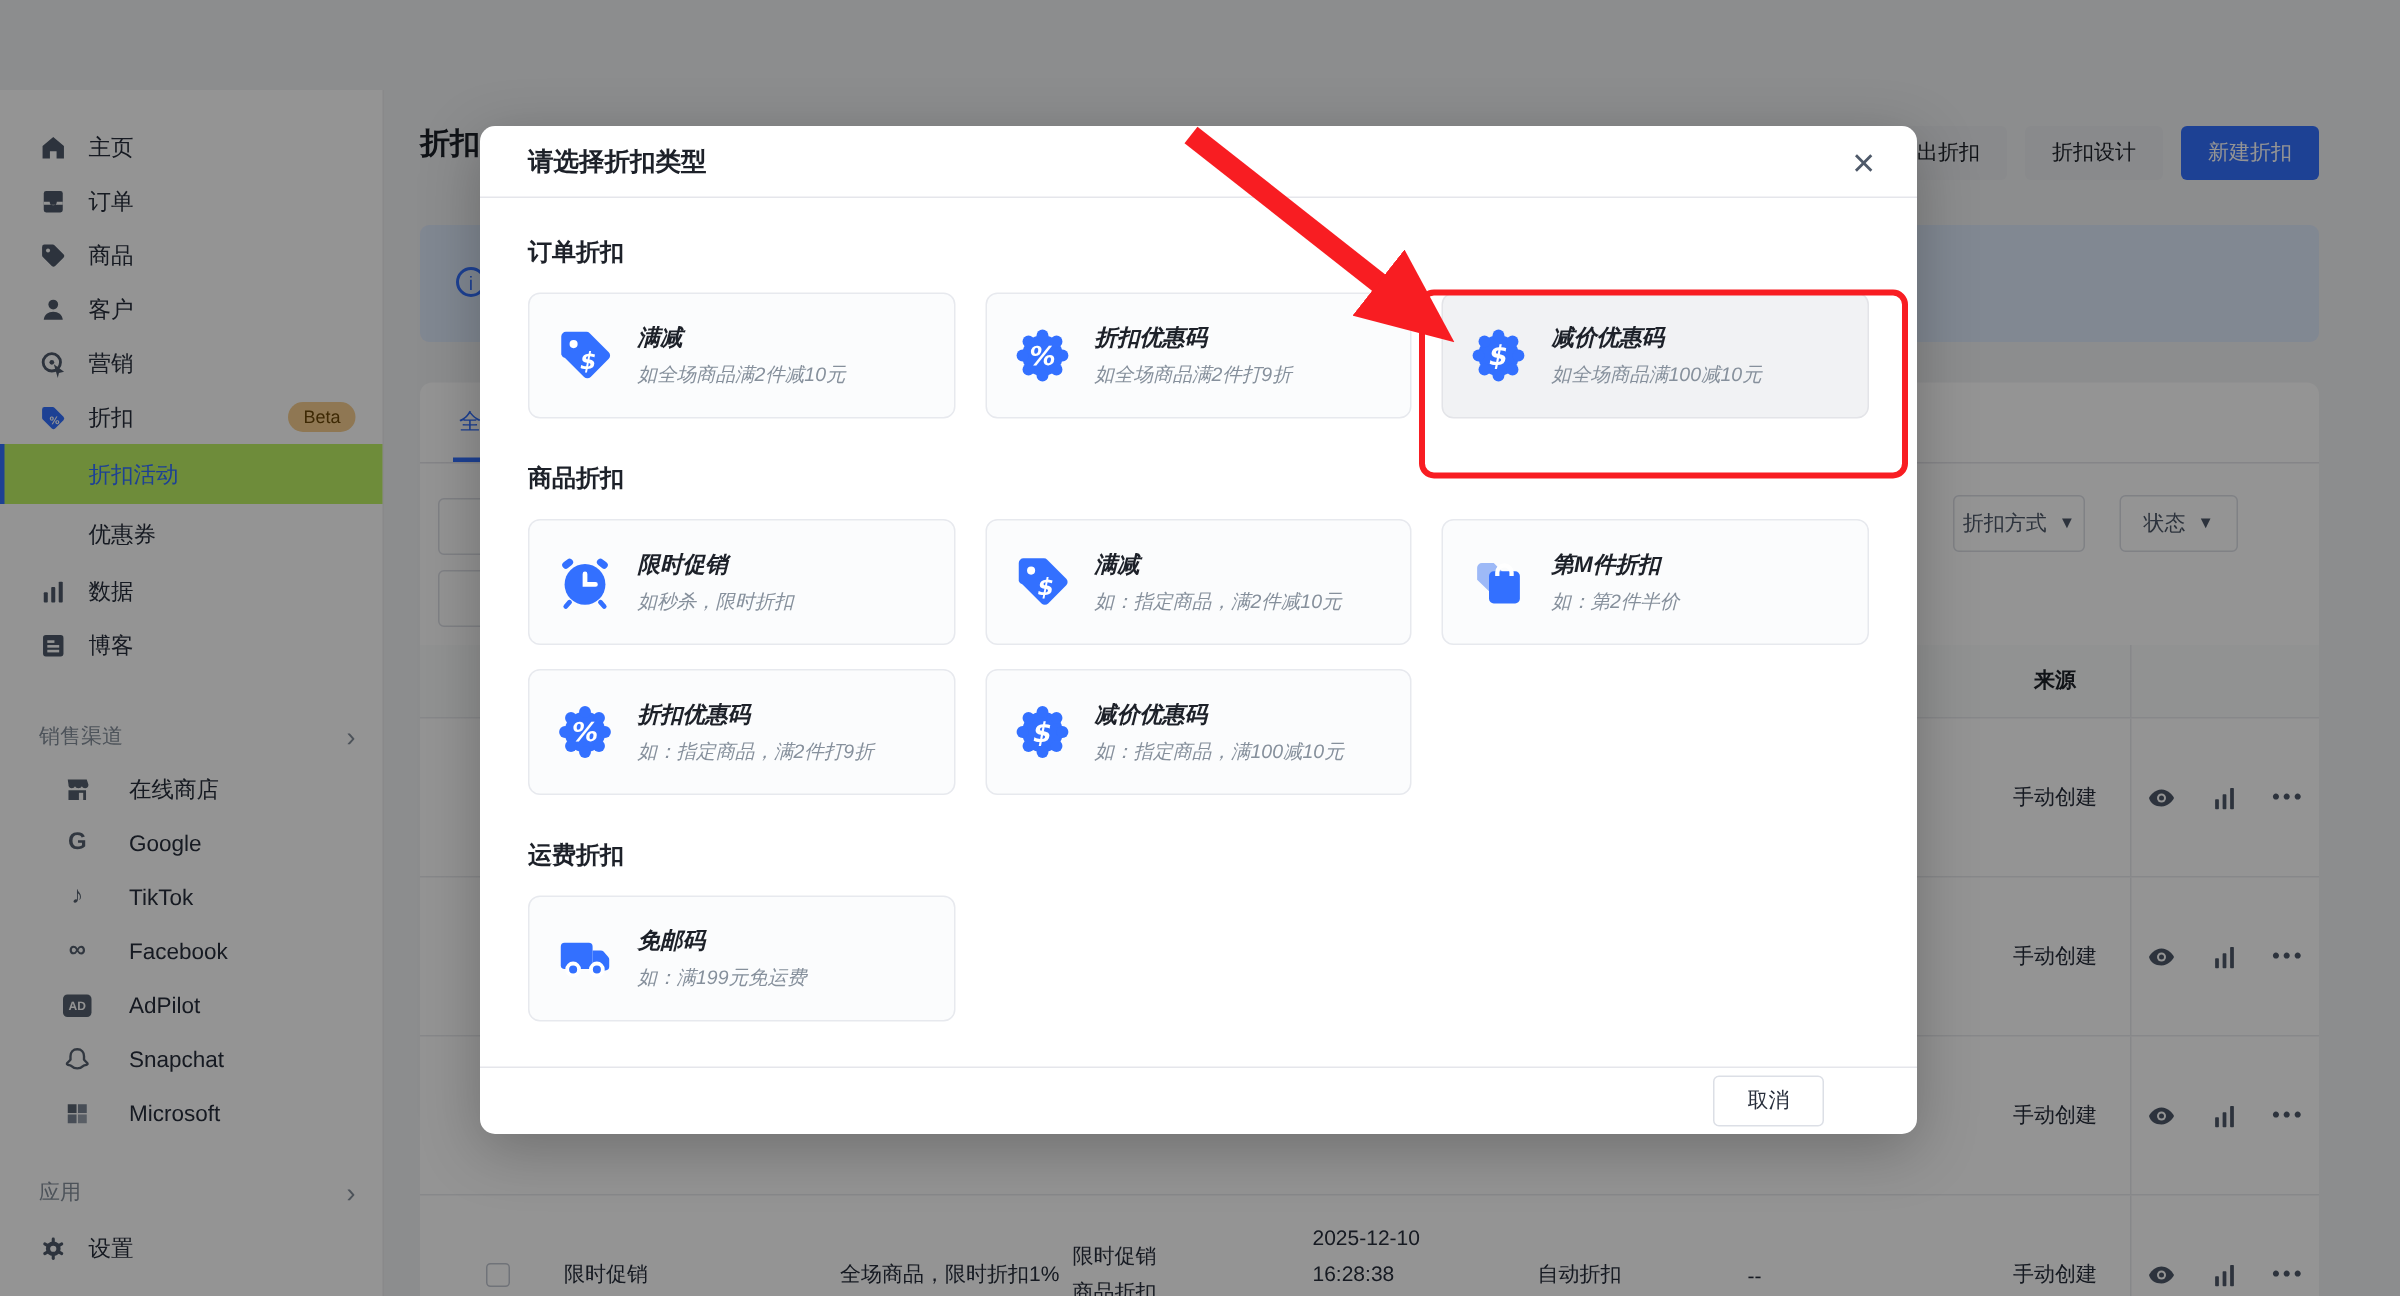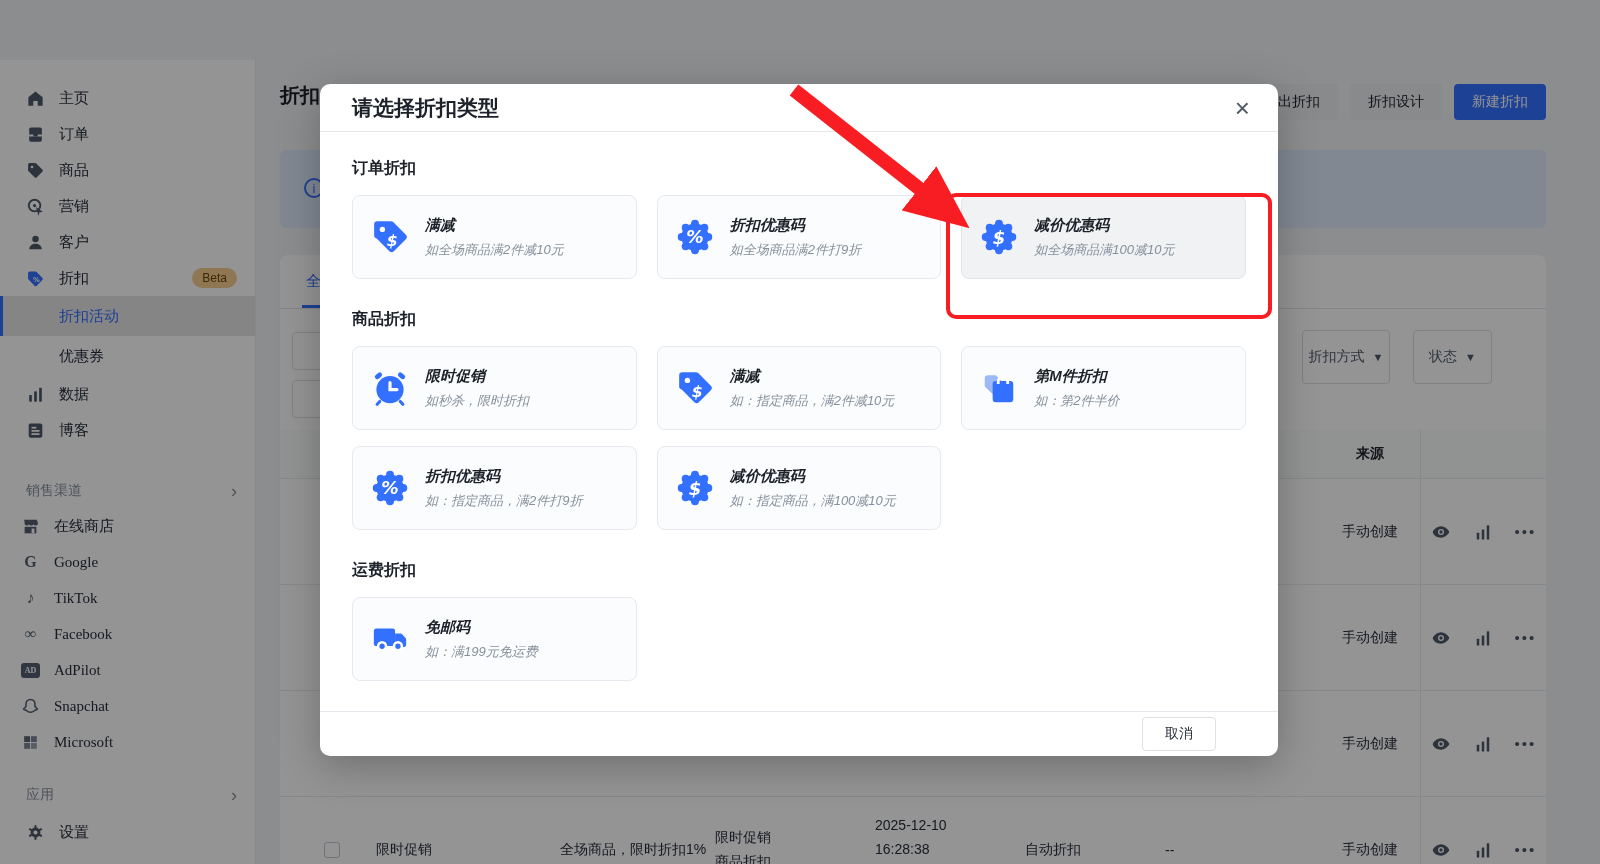--- a/index.html
+++ b/index.html
@@ -25,28 +25,28 @@
     background:#b9cdea; color:#3c5f9d; font-size:16px; display:flex; align-items:center; justify-content:center; }
 
   
   .sidebar { position:absolute; left:0; top:60px; width:256px; height:804px; background:#fff;
     border-right:1px solid #ececee; z-index:1; }
   .nav-item { position:relative; height:36px; display:flex; align-items:center; gap:14px;
     padding-left:26px; font-size:15px; color:#272e3b; cursor:pointer; }
   .nav-item .nicon { width:19px; height:19px; color:#4e5969; flex:0 0 19px; display:flex; align-items:center; justify-content:center; }
   .nav-item.active-parent .nicon { color:#3370ff; }
   .nav-sub { padding-left:59px; height:40px; color:#272e3b; font-size:15px; display:flex; align-items:center; }
-  .nav-sub.active { background:#e5e5e5; color:#3370ff; border-left:3px solid #3370ff; padding-left:56px; }
+  .nav-sub.active { background:#bef264; color:#3370ff; border-left:3px solid #3370ff; padding-left:56px; }
   .beta { margin-left:auto; margin-right:18px; background:#f6ce8f; color:#6b4708; font-size:12px;
     padding:3px 10px; border-radius:11px; }
   .side-section { height:34px; display:flex; align-items:center; padding:0 18px 0 26px;
     color:#86909c; font-size:14px; }
   .side-section .chev { margin-left:auto; font-size:18px; color:#86909c; }
-  .ch-item { height:36px; display:flex; align-items:center; gap:14px; padding-left:21px;
-    font-size:15px; color:#272e3b;font-family:Liberation Serif, serif; }
+  .ch-item { height:36px; display:flex; align-items:center; gap:25px; padding-left:42px;
+    font-size:15px; color:#272e3b; }
   .ch-item .nicon { width:19px; height:19px; color:#55606e; display:flex; align-items:center;
     justify-content:center; font-size:16px; font-weight:bold; }
   .settings-item { position:absolute; left:0; bottom:14px; width:100%; }
 
   
   .main { position:absolute; left:256px; top:60px; width:1344px; height:804px; background:#f2f3f5; }
   .page-title { position:absolute; left:24px; top:22px; font-size:20px; font-weight:bold; color:#1d2129; }
   .page-actions { position:absolute; top:24px; right:54px; display:flex; gap:12px; }
   .btn { height:36px; border-radius:4px; font-size:14px; display:flex; align-items:center;
     justify-content:center; padding:0 18px; cursor:pointer; }
@@ -54,21 +54,21 @@
   .btn.primary { background:#3370ff; color:#fff; }
   .banner { position:absolute; left:24px; right:54px; top:90px; height:78px; background:#dfeafc;
     border-radius:6px; }
   .banner .info-i { position:absolute; left:24px; top:28px; width:20px; height:20px; border:2px solid #3370ff;
     border-radius:50%; color:#3370ff; font-size:13px; display:flex; align-items:center; justify-content:center; }
   .content-card { position:absolute; left:24px; right:54px; top:195px; height:620px; background:#fff;
     border-radius:8px 8px 0 0; overflow:hidden; }
   .tabs-row { height:54px; border-bottom:1px solid #e5e6eb; display:flex; align-items:flex-end; padding:0 22px; }
   .tab { font-size:15px; color:#3370ff; padding:0 4px 14px; border-bottom:3px solid #3370ff; }
   .filter-box { position:absolute; border:1px solid #dcdfe6; border-radius:4px; background:#fff; }
-  .dropdown { position:absolute; top:75px; height:54px; border:1px solid #dcdfe6; border-radius:4px;
+  .dropdown { position:absolute; top:75px; height:38px; border:1px solid #dcdfe6; border-radius:4px;
     background:#fff; display:flex; align-items:center; justify-content:center; gap:8px; font-size:14px;
     color:#4e5969; }
   .dropdown .caret { font-size:11px; color:#4e5969; }
 
   
   .tbl { position:absolute; left:0; right:0; top:175px; }
   .trow { display:flex; align-items:center; height:106px; border-top:1px solid #e9eaee; }
   .thead { height:48px; background:#fafbfc; border-top:none; font-weight:bold; color:#1d2129; font-size:14px; }
   .td { font-size:14px; color:#272e3b; }
   .c-check { width:60px; display:flex; justify-content:flex-end; }
@@ -86,21 +86,21 @@
   .dots { font-size:15px; letter-spacing:2px; color:#4e5969; cursor:pointer; }
 
   
   .overlay { position:absolute; inset:0; background:rgba(0,0,0,.42); z-index:10; }
 
   
   .modal { position:absolute; left:320px; top:84px; width:958px; height:672px; background:#fff;
     border-radius:10px; z-index:20; box-shadow:0 10px 40px rgba(0,0,0,.25); display:flex; flex-direction:column; }
   .modal-head { height:61px; border-bottom:1px solid #e5e6eb; display:flex; align-items:center;
     padding:0 28px 0 32px; }
-  .modal-title { font-size:21px; font-weight:bold; color:#1d2129; }
+  .modal-title { font-size:17px; font-weight:bold; color:#1d2129; }
   .modal-close { margin-left:auto; font-size:26px; color:#4e5969; line-height:1; cursor:pointer; }
   .modal-body { flex:1; padding:26px 32px 0; }
   .sec-title { font-size:16px; font-weight:bold; color:#1d2129; margin-bottom:16px; }
   .cards-grid { display:grid; grid-template-columns:repeat(3,1fr); gap:16px 20px; margin-bottom:30px; }
   .dcard { height:84px; background:#fbfcfd; border:1px solid #e7e9ee; border-radius:8px; display:flex;
     align-items:center; padding:0 18px; gap:16px; cursor:pointer;font-style:italic; }
   .dcard.hl { background:#f1f2f4; border-color:#e3e4e8; }
   .dcard .cicon { width:38px; height:38px; flex:0 0 38px; }
   .dcard .ct { font-size:15px; font-weight:bold; color:#1d2129; margin-bottom:6px; }
   .dcard .cd { font-size:13px; color:#86909c; }
@@ -292,32 +292,32 @@
       <span class="nicon">
           <svg width="19" height="19" viewBox="0 0 24 24">
             <use href="#i-products"></use>
           </svg>
         </span>
       <span>商品</span>
     </div>
     <div class="nav-item">
       <span class="nicon">
           <svg width="19" height="19" viewBox="0 0 24 24">
+            <use href="#i-customers"></use>
+          </svg>
+        </span>
+      <span>客户</span>
+    </div>
+    <div class="nav-item">
+      <span class="nicon">
+          <svg width="19" height="19" viewBox="0 0 24 24">
             <use href="#i-marketing"></use>
           </svg>
         </span>
       <span>营销</span>
-    </div>
-    <div class="nav-item">
-      <span class="nicon">
-          <svg width="19" height="19" viewBox="0 0 24 24">
-            <use href="#i-customers"></use>
-          </svg>
-        </span>
-      <span>客户</span>
     </div>
     <div class="nav-item active-parent">
       <span class="nicon">
           <svg width="19" height="19" viewBox="0 0 24 24">
             <use href="#i-discount"></use>
           </svg>
         </span>
       <span>折扣</span>
       <span class="beta">Beta</span>
     </div>

